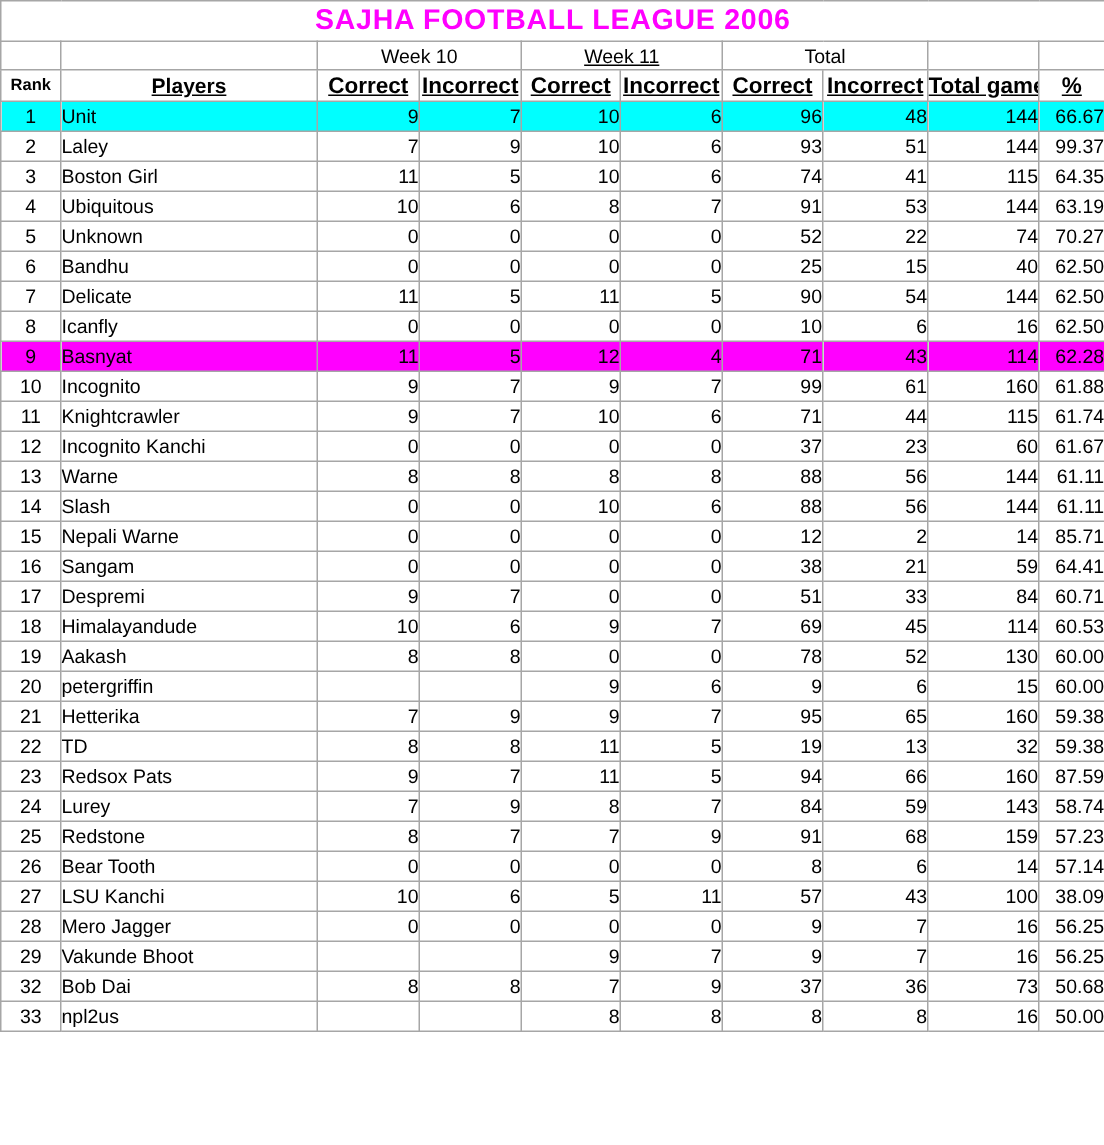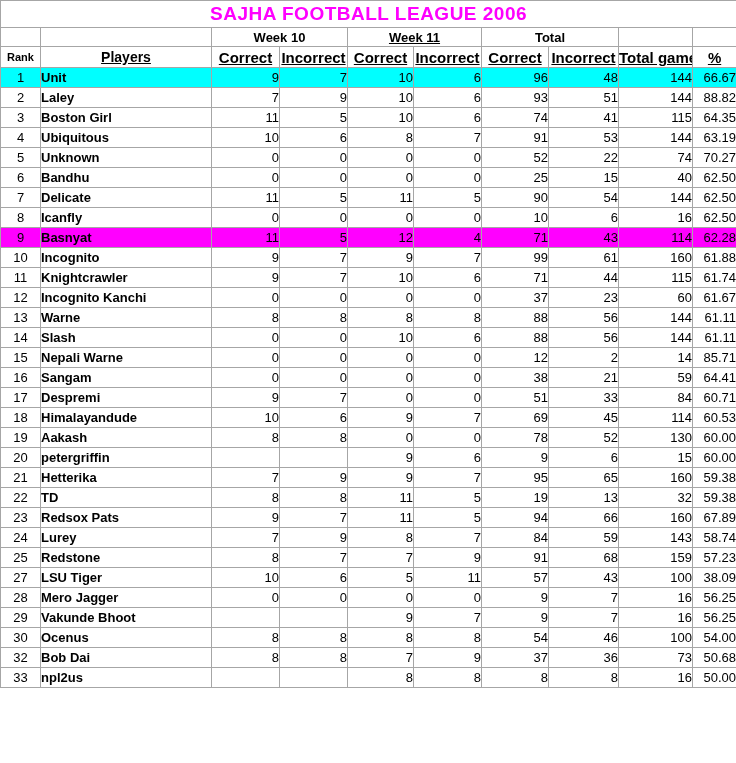--- a/index.html
+++ b/index.html
@@ -25,40 +25,40 @@
     text-align: center;
     vertical-align: middle;
     font-weight: bold;
     font-size: 19px;
     letter-spacing: 0.5px;
   }
   tr.week-row td {
     height: 18px;
     text-align: center;
     vertical-align: middle;
-    font-weight: bold;
+    font-weight: normal;
     font-size: 13px;
   }
   tr.header-row td {
     height: 20px;
     text-align: center;
     vertical-align: middle;
     font-weight: bold;
     font-size: 15px;
   }
   tr.header-row td.c-player-h { font-size: 14px; }
   tr.header-row td.c-rank-h   { font-size: 11px; }
   .u { text-decoration: underline; }
   tbody.data td {
     height: 19px;
     vertical-align: middle;
     font-size: 13px;
   }
   td.c-rank   { text-align: center; font-size: 12px; }
-  td.c-player { text-align: left; padding-left: 6px; font-weight: bold; font-size: 14px; }
+  td.c-player { text-align: left; padding-left: 6px; font-weight: normal; font-size: 14px; }
   td.c-num    { text-align: right; padding-right: 9px; }
   td.c-pct    { text-align: right; padding-right: 4px; }
 </style>
 </head>
 <body>
 
 <div class="sheet">
   <table class="league">
     <colgroup>
       <col style="width:40px">
@@ -114,21 +114,21 @@
         <tr>
           <td class="c-rank">2</td>
           <td class="c-player">Laley</td>
           <td class="c-num">7</td>
           <td class="c-num">9</td>
           <td class="c-num">10</td>
           <td class="c-num">6</td>
           <td class="c-num">93</td>
           <td class="c-num">51</td>
           <td class="c-num">144</td>
-          <td class="c-pct">88.82</td>
+          <td class="c-pct">99.37</td>
         </tr>
         <tr>
           <td class="c-rank">3</td>
           <td class="c-player">Boston Girl</td>
           <td class="c-num">11</td>
           <td class="c-num">5</td>
           <td class="c-num">10</td>
           <td class="c-num">6</td>
           <td class="c-num">74</td>
           <td class="c-num">41</td>
@@ -366,21 +366,21 @@
         <tr>
           <td class="c-rank">23</td>
           <td class="c-player">Redsox Pats</td>
           <td class="c-num">9</td>
           <td class="c-num">7</td>
           <td class="c-num">11</td>
           <td class="c-num">5</td>
           <td class="c-num">94</td>
           <td class="c-num">66</td>
           <td class="c-num">160</td>
-          <td class="c-pct">67.89</td>
+          <td class="c-pct">87.59</td>
         </tr>
         <tr>
           <td class="c-rank">24</td>
           <td class="c-player">Lurey</td>
           <td class="c-num">7</td>
           <td class="c-num">9</td>
           <td class="c-num">8</td>
           <td class="c-num">7</td>
           <td class="c-num">84</td>
           <td class="c-num">59</td>
@@ -393,22 +393,34 @@
           <td class="c-num">8</td>
           <td class="c-num">7</td>
           <td class="c-num">7</td>
           <td class="c-num">9</td>
           <td class="c-num">91</td>
           <td class="c-num">68</td>
           <td class="c-num">159</td>
           <td class="c-pct">57.23</td>
         </tr>
         <tr>
+          <td class="c-rank">26</td>
+          <td class="c-player">Bear Tooth</td>
+          <td class="c-num">0</td>
+          <td class="c-num">0</td>
+          <td class="c-num">0</td>
+          <td class="c-num">0</td>
+          <td class="c-num">8</td>
+          <td class="c-num">6</td>
+          <td class="c-num">14</td>
+          <td class="c-pct">57.14</td>
+        </tr>
+        <tr>
           <td class="c-rank">27</td>
-          <td class="c-player">LSU Tiger</td>
+          <td class="c-player">LSU Kanchi</td>
           <td class="c-num">10</td>
           <td class="c-num">6</td>
           <td class="c-num">5</td>
           <td class="c-num">11</td>
           <td class="c-num">57</td>
           <td class="c-num">43</td>
           <td class="c-num">100</td>
           <td class="c-pct">38.09</td>
         </tr>
         <tr>
@@ -427,32 +439,20 @@
           <td class="c-rank">29</td>
           <td class="c-player">Vakunde Bhoot</td>
           <td class="c-num"></td>
           <td class="c-num"></td>
           <td class="c-num">9</td>
           <td class="c-num">7</td>
           <td class="c-num">9</td>
           <td class="c-num">7</td>
           <td class="c-num">16</td>
           <td class="c-pct">56.25</td>
-        </tr>
-        <tr>
-          <td class="c-rank">30</td>
-          <td class="c-player">Ocenus</td>
-          <td class="c-num">8</td>
-          <td class="c-num">8</td>
-          <td class="c-num">8</td>
-          <td class="c-num">8</td>
-          <td class="c-num">54</td>
-          <td class="c-num">46</td>
-          <td class="c-num">100</td>
-          <td class="c-pct">54.00</td>
         </tr>
         <tr>
           <td class="c-rank">32</td>
           <td class="c-player">Bob Dai</td>
           <td class="c-num">8</td>
           <td class="c-num">8</td>
           <td class="c-num">7</td>
           <td class="c-num">9</td>
           <td class="c-num">37</td>
           <td class="c-num">36</td>

